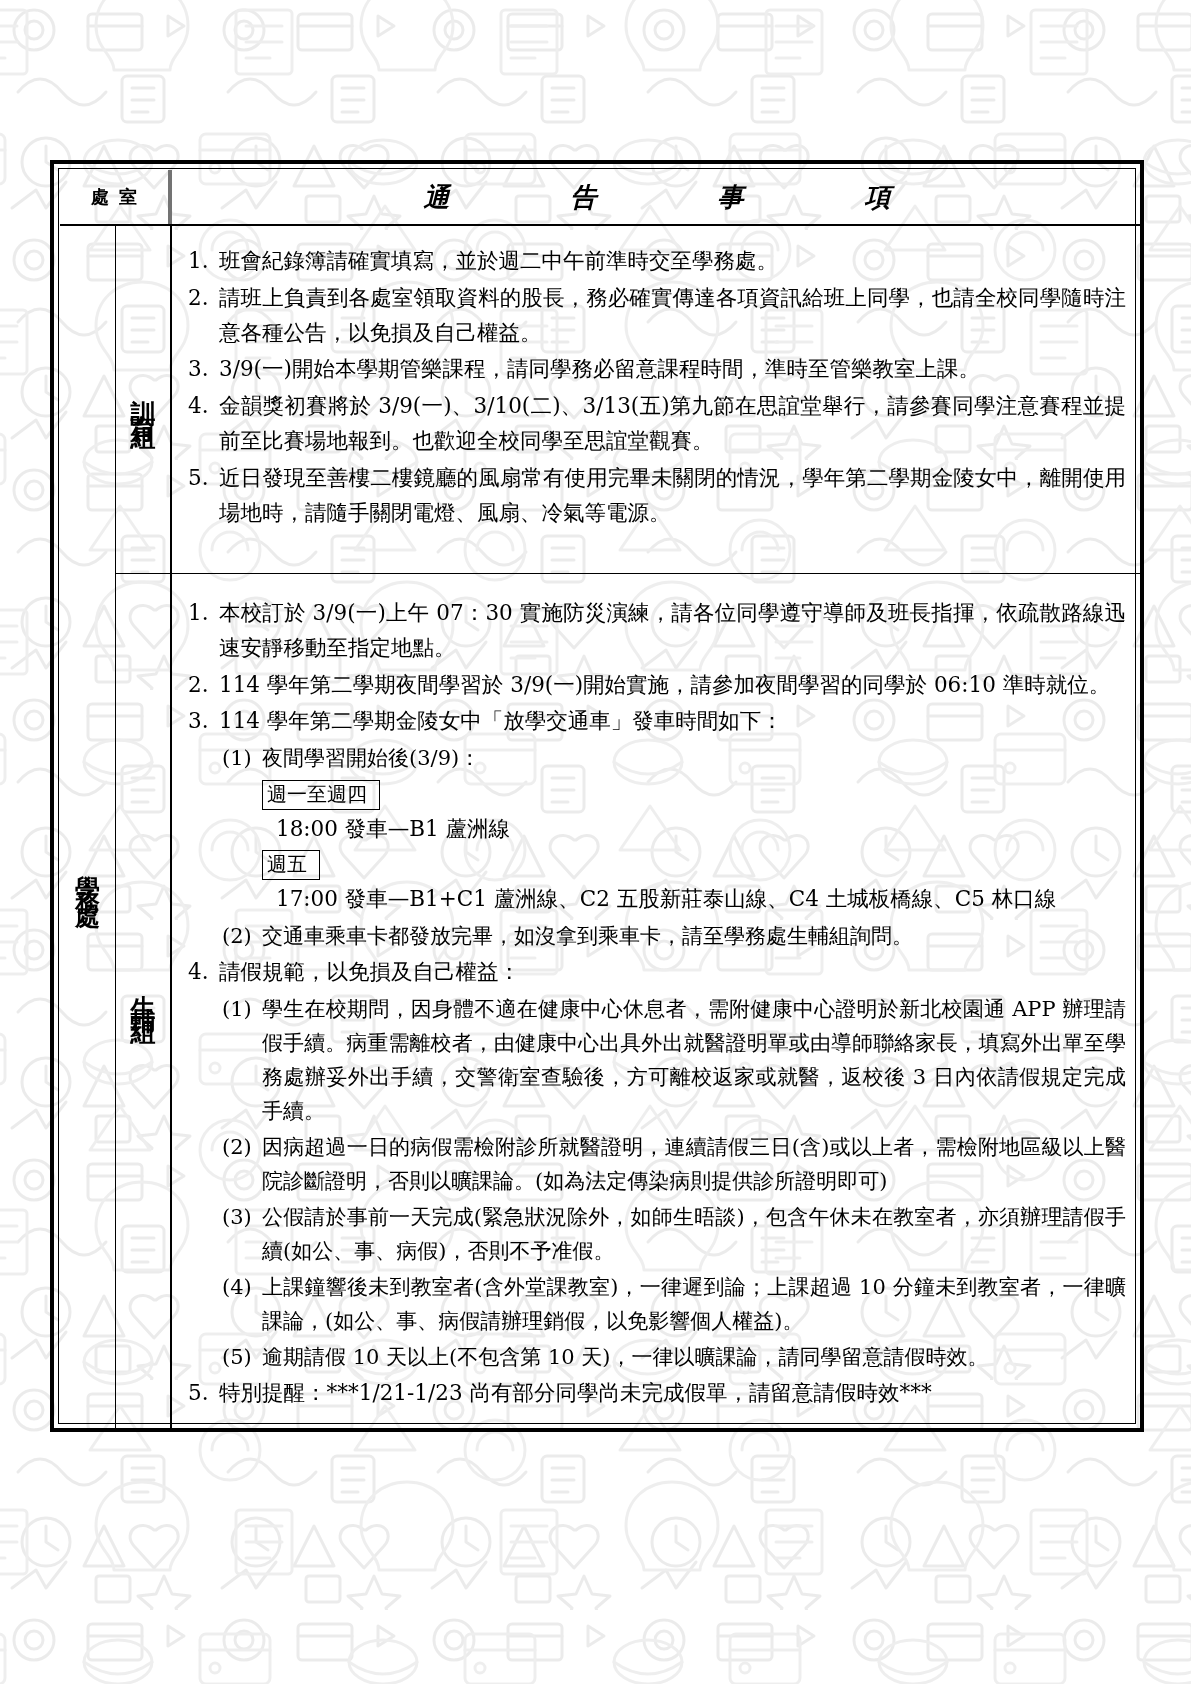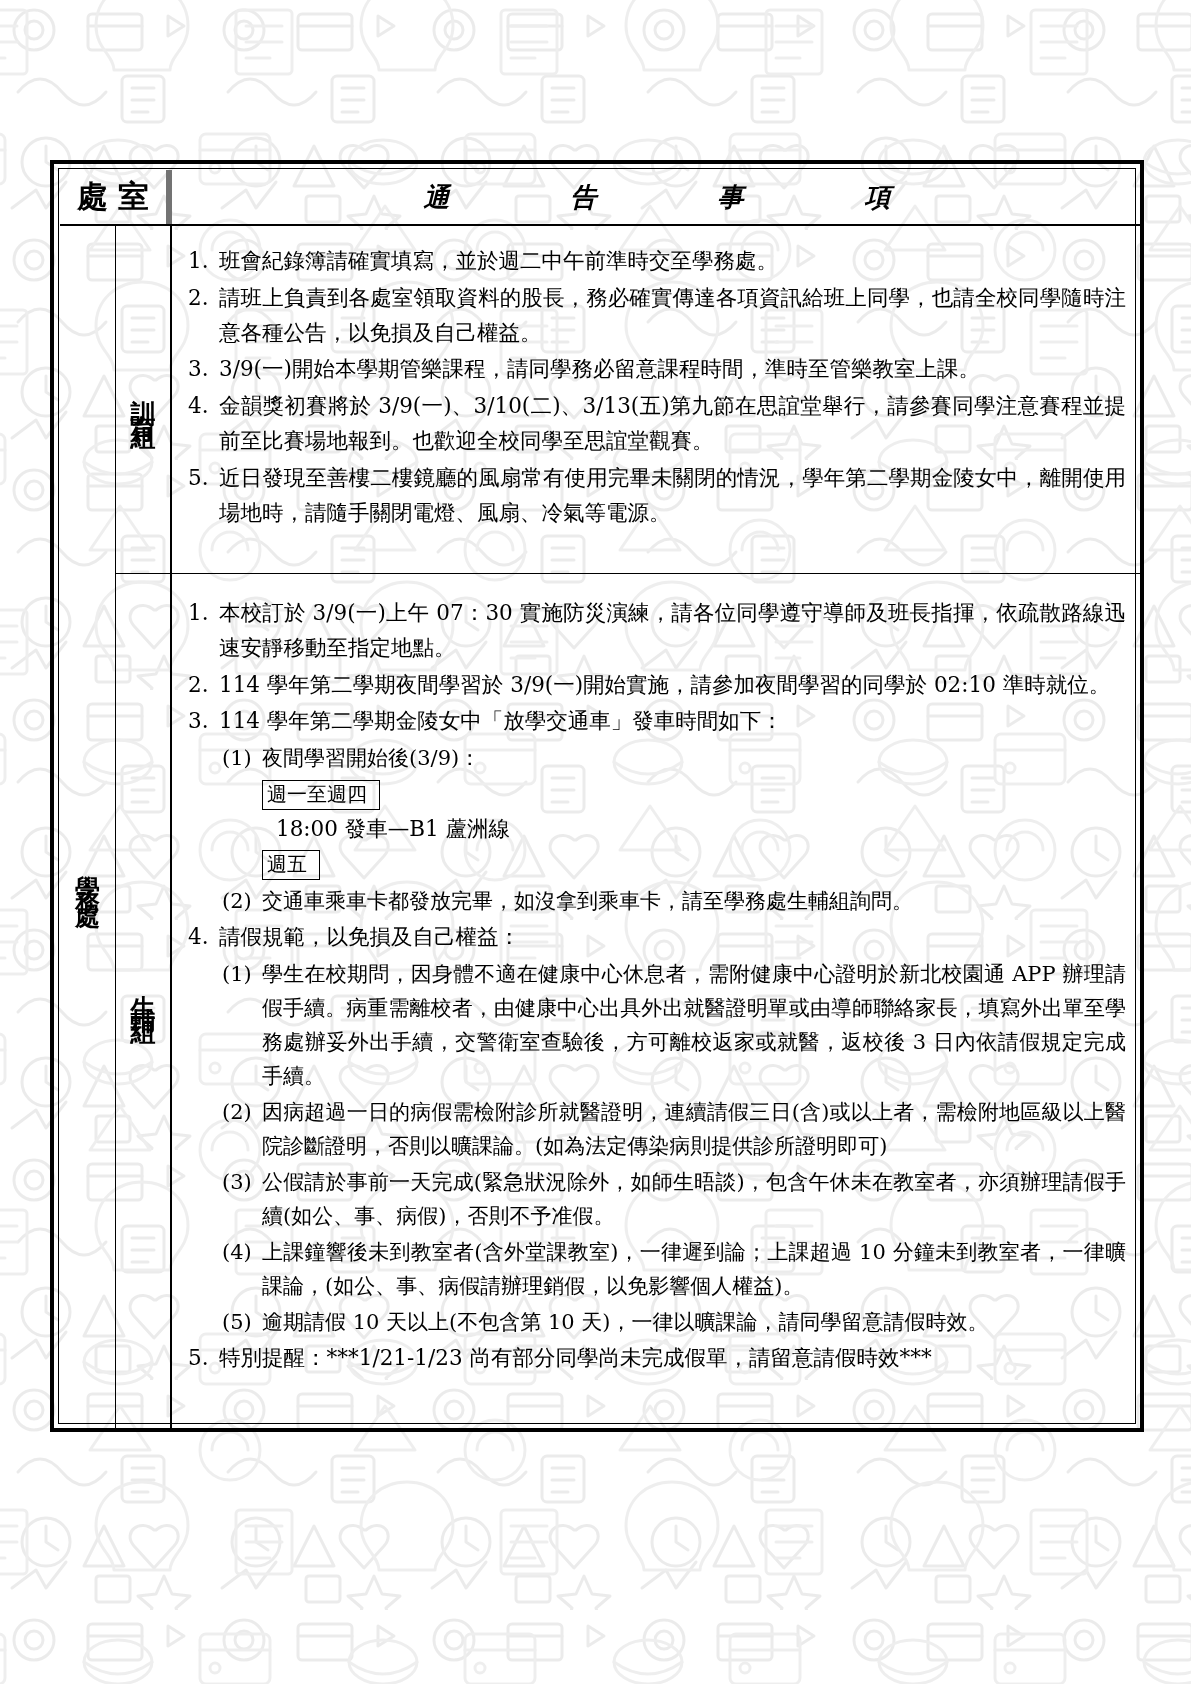--- a/index.html
+++ b/index.html
@@ -90,26 +90,26 @@
   
   .tbl-head {
     display: flex;
     height: 56px;
     border-bottom: 2.5px solid #000;
     box-sizing: border-box;
   }
   .th-office {
     width: 112px;
     box-sizing: border-box;
-    border-right: 6px solid #737373;
+    border-right: 4px solid #737373;
     display: flex;
     align-items: center;
     justify-content: center;
     font-weight: bold;
-    font-size: 31px;
+    font-size: 18px;
     letter-spacing: 10px;
     text-indent: 10px;
   }
   .th-notice {
     flex: 1;
     display: flex;
     align-items: center;
     justify-content: center;
     font-weight: bold;
     font-size: 26px;
@@ -331,37 +331,38 @@
 
           <div class="content-cell c2">
             <ol class="items tight">
 
               <li class="item">
                 <span class="num">1.</span>
                 <span class="txt">本校訂於 3/9(一)上午 07：30 實施防災演練，請各位同學遵守導師及班長指揮，依疏散路線迅速安靜移動至指定地點。</span>
               </li>
               <li class="item">
                 <span class="num">2.</span>
-                <span class="txt">114 學年第二學期夜間學習於 3/9(一)開始實施，請參加夜間學習的同學於 02:10 準時就位。</span>
+                <span class="txt">114 學年第二學期夜間學習於 3/9(一)開始實施，請參加夜間學習的同學於 06:10 準時就位。</span>
               </li>
               <li class="item">
                 <span class="num">3.</span>
                 <span class="txt">114 學年第二學期金陵女中「放學交通車」發車時間如下：</span>
               </li>
 
               <li class="item sub">
                 <span class="num">(1)</span>
                 <span class="txt">夜間學習開始後(3/9)：</span>
               </li>
 
               <li class="item" style="display:block">
                 <div class="bus-block">
                   <div class="daybox">週一至週四</div>
                   <div class="bus-line">18:00 發車—B1 蘆洲線</div>
                   <div class="daybox">週五</div>
+                  <div class="bus-line">17:00 發車—B1+C1 蘆洲線、C2 五股新莊泰山線、C4 土城板橋線、C5 林口線</div>
                 </div>
               </li>
 
               <li class="item sub">
                 <span class="num">(2)</span>
                 <span class="txt">交通車乘車卡都發放完畢，如沒拿到乘車卡，請至學務處生輔組詢問。</span>
               </li>
               <li class="item">
                 <span class="num">4.</span>
                 <span class="txt">請假規範，以免損及自己權益：</span>

